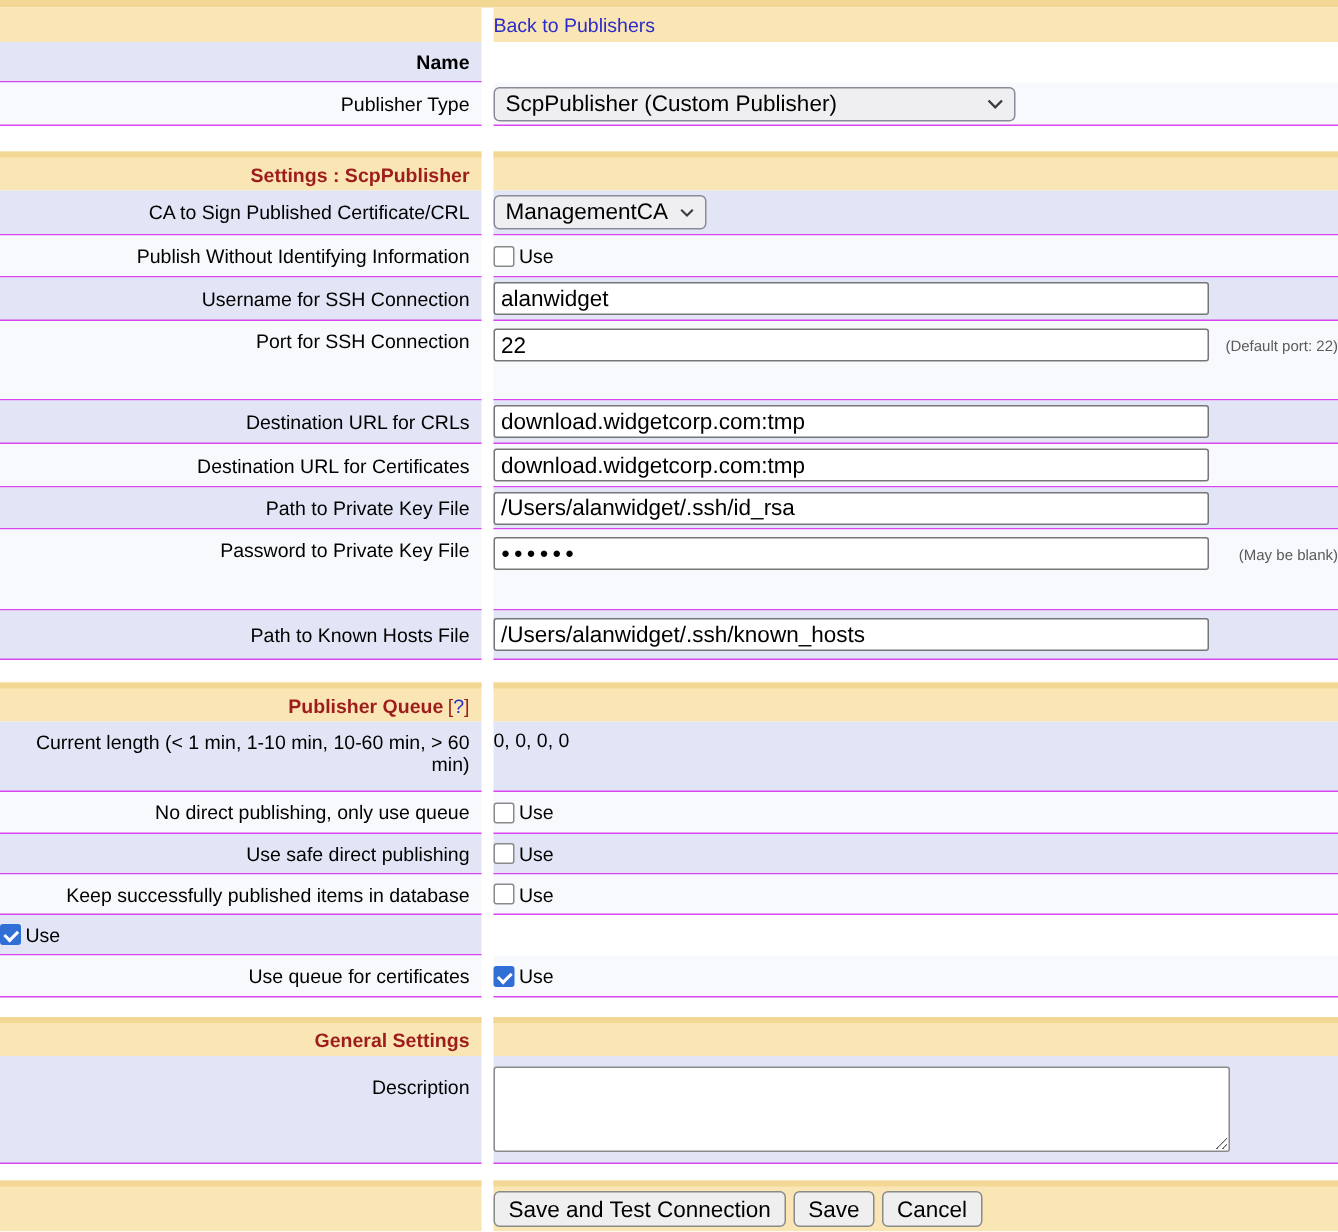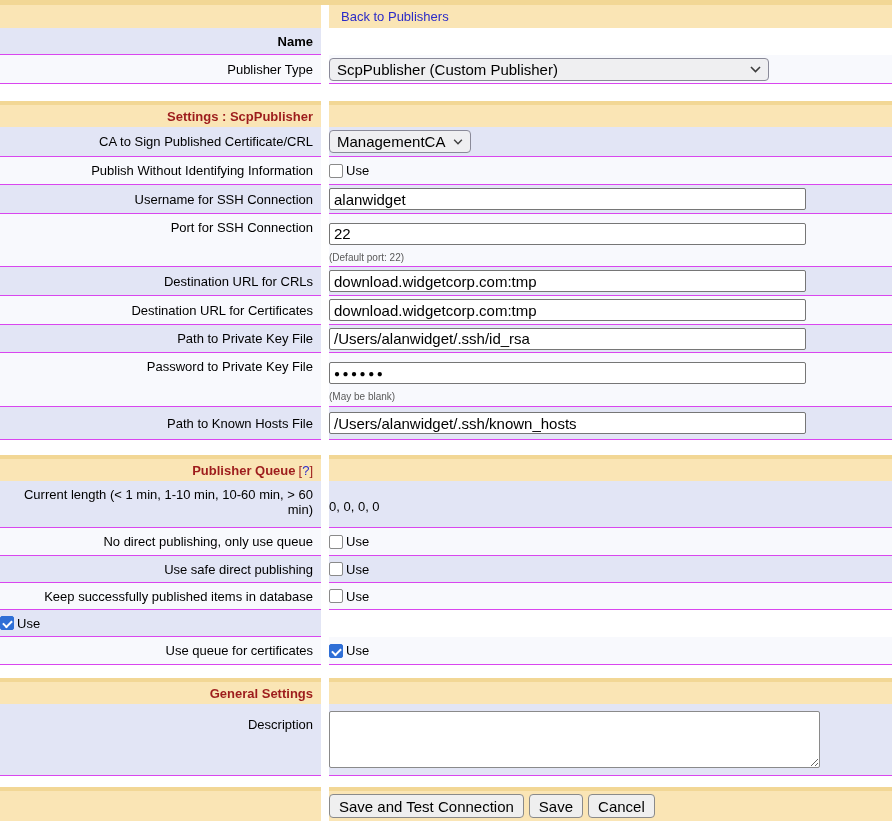--- a/index.html
+++ b/index.html
@@ -20,31 +20,31 @@
   .help-wrap{margin-left:3px;font-weight:normal;}
   .help-bracket{color:#9D1C1C;font-size:13px;}
   .help-link{color:#2B2BC8;font-size:13px;text-decoration:none;}
   
   .h27{height:27px}.h28{height:28px}.h29{height:29px}.h30{height:30px}
   .h33{height:33px}.h47{height:47px}.h53{height:53px}
   .h54{height:54px}.h71{height:71px}
   .top-align>.cl,.top-align>.cr{align-items:flex-start;}
   .top-align>.cl{padding-top:6px;}
   
-  .blue-link{color:#2B2BC8;font-size:13px;text-decoration:none;cursor:pointer;padding-left:12px;}
+  .blue-link{color:#2B2BC8;font-size:13px;text-decoration:none;cursor:pointer;}
   .bold{font-weight:bold;}
   .val-text{font-size:13px;}
   
   .txt{box-sizing:border-box;width:477px;height:22px;border:1px solid #767676;border-radius:2px;background:#fff;font-family:"Liberation Sans",sans-serif;font-size:15px;padding:1px 4px;color:#000;}
   .pwd{font-size:10px;letter-spacing:2.5px;}
   .helper{font-size:10px;color:#5A5A5A;margin-top:7px;}
-  .col{flex-direction:column;align-items:flex-start;justify-content:center;padding-top:5px;}
+  .col{align-items:flex-start;justify-content:space-between;padding-top:5px;}
   
   .select{box-sizing:border-box;display:inline-flex;align-items:center;justify-content:space-between;background:#EFEFF1;border:1px solid #8A8A99;border-radius:4px;height:23px;padding:0 7px;font-size:15px;color:#000;cursor:default;gap:8px;}
-  .select-wide{width:440px;}
+  .select-wide{width:348px;}
   
   .cbrow{display:flex;align-items:center;}
   .checkbox{box-sizing:border-box;width:14px;height:14px;border:1px solid #8A8A8A;border-radius:2px;background:#fff;margin-right:3px;position:relative;flex:none;}
   .checkbox.checked{background:#2F6FD6;border-color:#2F6FD6;}
   .checkbox.checked::after{content:"";position:absolute;left:2px;top:3px;width:7px;height:4px;border-left:2px solid #fff;border-bottom:2px solid #fff;transform:rotate(-45deg);}
   .cb-label{font-size:13px;}
   
   .ta{box-sizing:border-box;width:491px;height:57px;margin:7px 0;border:1px solid #8A8A8A;border-radius:2px;resize:both;font-family:"Liberation Sans",sans-serif;font-size:14px;padding:2px 4px;background:#fff;}
   
   .btn{box-sizing:border-box;height:24px;padding:0 9px;margin-right:5px;background:#EFEFEF;border:1px solid #8A8A8A;border-radius:4px;font-family:"Liberation Sans",sans-serif;font-size:15px;color:#000;cursor:pointer;}

